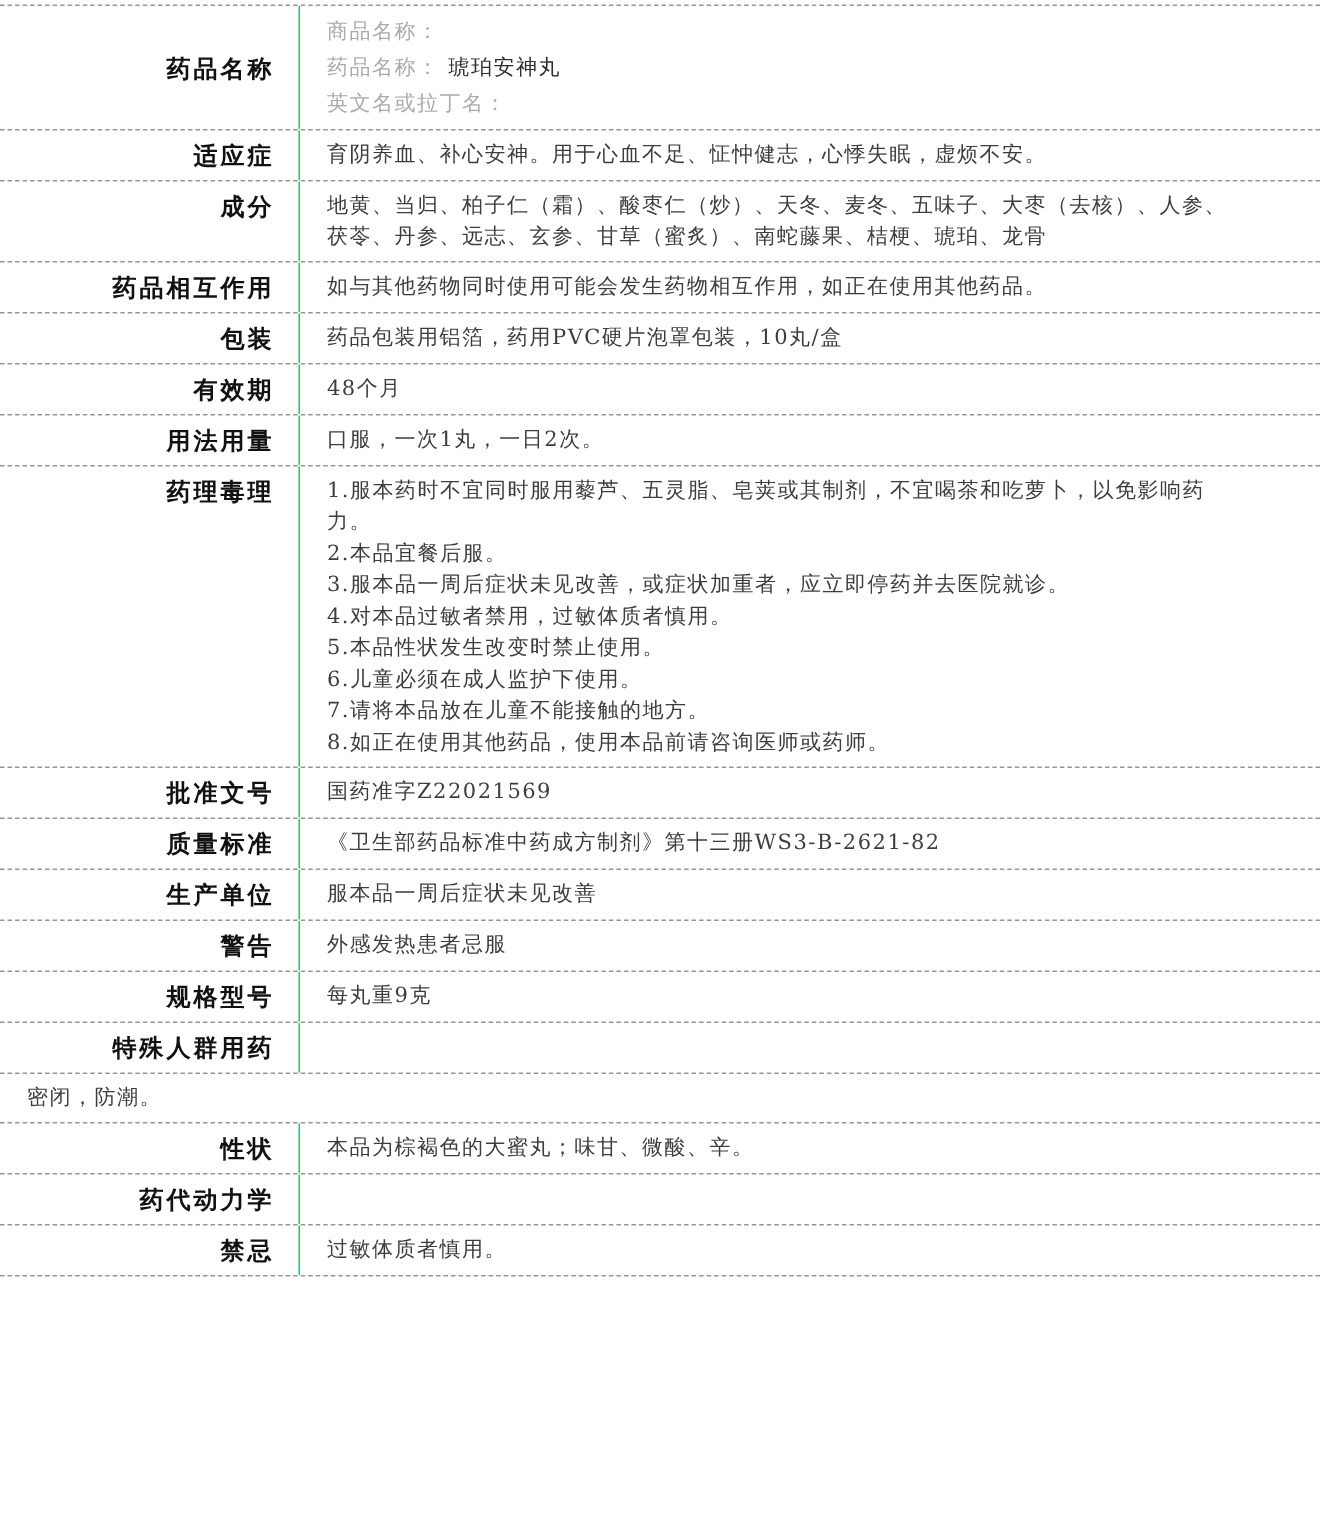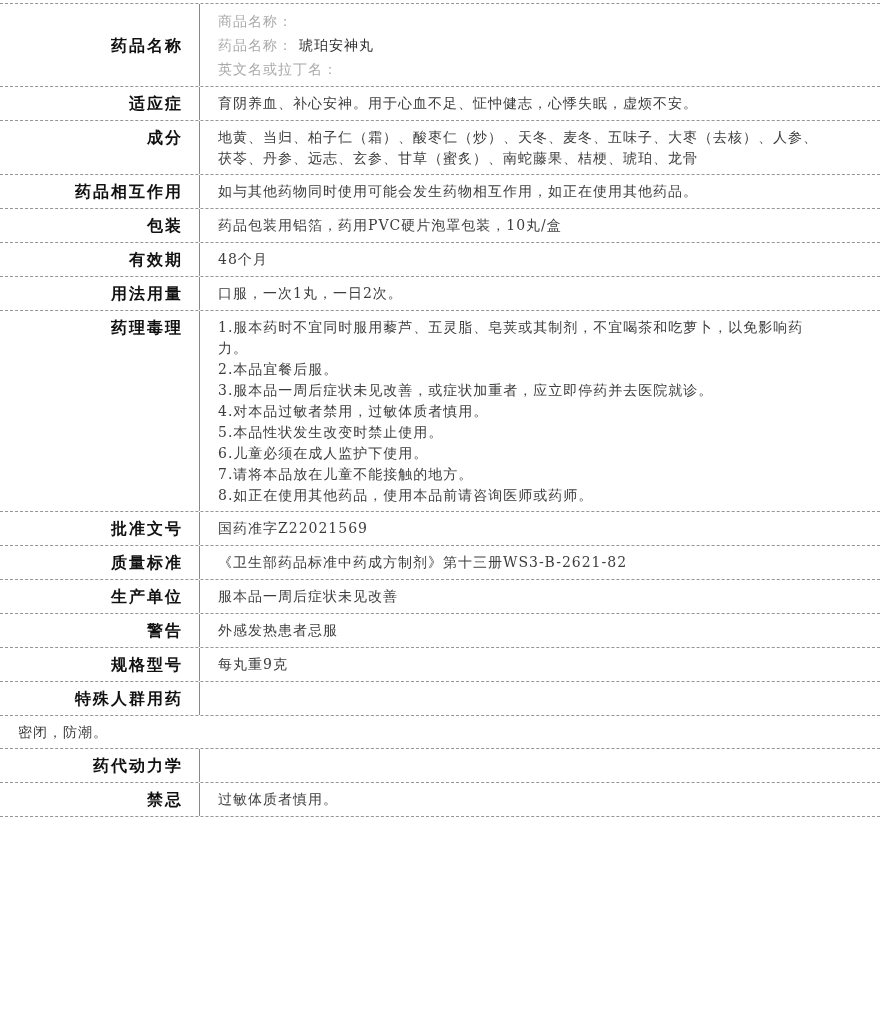--- a/index.html
+++ b/index.html
@@ -178,20 +178,26 @@
       <div class="label-cell">
         <span class="label-text">特殊人群用药</span>
       </div>
       <div class="value-cell"></div>
     </div>
     <div class="row">
       <div class="value-cell">密闭，防潮。</div>
     </div>
     <div class="row">
       <div class="label-cell">
+        <span class="label-text">性状</span>
+      </div>
+      <div class="value-cell">本品为棕褐色的大蜜丸；味甘、微酸、辛。</div>
+    </div>
+    <div class="row">
+      <div class="label-cell">
         <span class="label-text">药代动力学</span>
       </div>
       <div class="value-cell"></div>
     </div>
     <div class="row">
       <div class="label-cell">
         <span class="label-text">禁忌</span>
       </div>
       <div class="value-cell">过敏体质者慎用。</div>
     </div>

